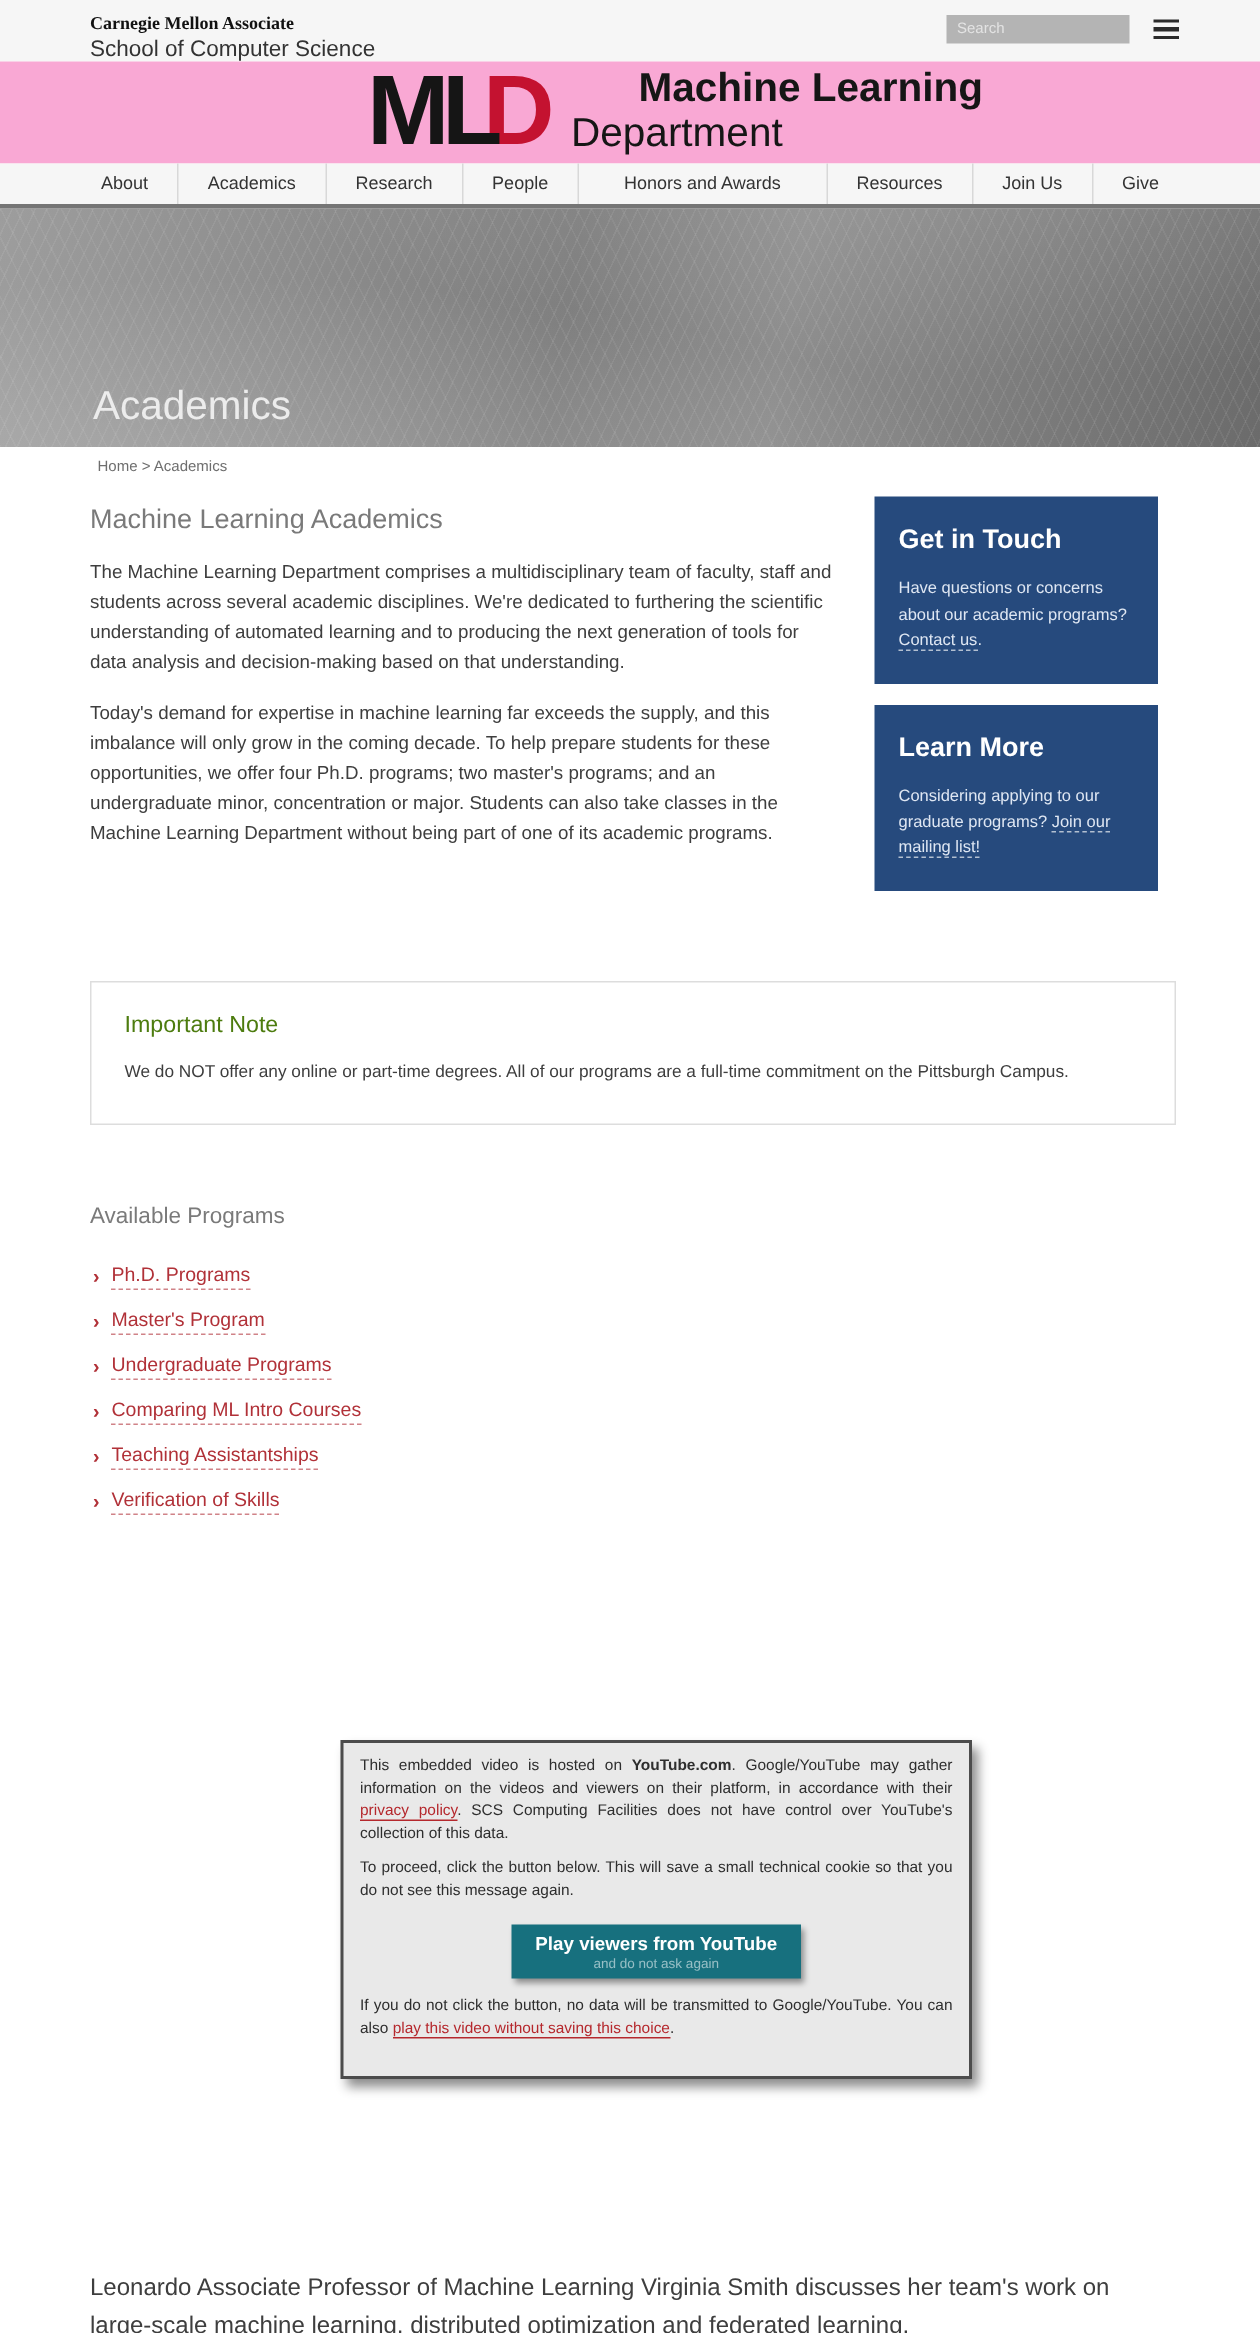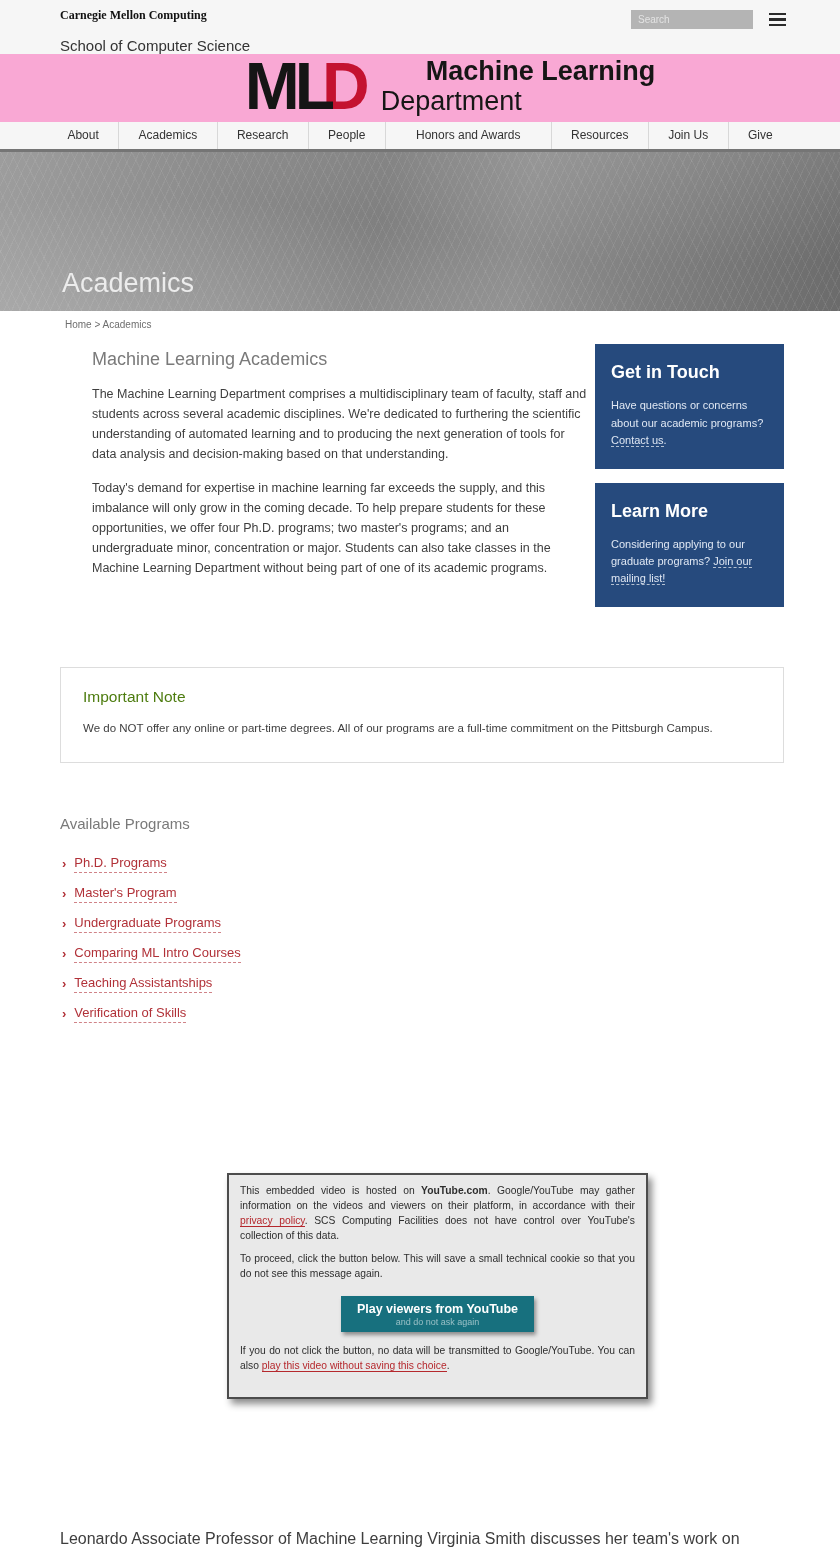--- a/index.html
+++ b/index.html
@@ -2,21 +2,21 @@
 <html><head>
 <meta charset="utf-8">
 <style>
   * { margin:0; padding:0; box-sizing:border-box; }
   html,body { width:840px; background:#ffffff; font-family:"Liberation Sans", sans-serif; color:#3e3e3e; }
   a { text-decoration:none; color:inherit; cursor:pointer; }
 
   
   .top-header { background:#f6f6f6; padding:8px 52px 0 60px; display:flex; justify-content:space-between; align-items:flex-start; }
   .univ-name { font-family:"Liberation Serif", serif; font-weight:bold; font-size:12px; color:#111; }
-  .school-name { font-size:15px; font-weight:300; color:#333; margin-top:14px; }
+  .school-name { font-size:15px; font-weight:300; color:#333; margin-top:1px; }
   .top-right { display:flex; align-items:center; gap:14px; margin-top:2px; }
   .search-box { width:122px; height:19px; background:#b4b4b4; border:none; padding:0 7px; font-size:10px; color:#fff; }
   .search-box::placeholder { color:#e3e3e3; }
   .hamburger { display:flex; flex-direction:column; gap:3px; cursor:pointer; padding:2px; }
   .hamburger span { display:block; width:17px; height:2.5px; background:#2b2b2b; }
 
   
   .logo-row { background:#f9a8d4; padding:2px 0 6px 60px; display:flex; align-items:center;justify-content:center; }
   .mld-logo { font-weight:900; font-size:66px; line-height:0.9; letter-spacing:-5px; display:flex; }
   .mld-logo .blk { color:#151515; position:relative; z-index:2; }
@@ -41,21 +41,21 @@
       linear-gradient(100deg, #9d9d9d, #7e7e7e 45%, #8d8d8d 62%, #6b6b6b);
     border-top:3px solid #757575; }
   .hero-title { position:absolute; left:62px; bottom:12px; color:#ececec; font-size:27px; font-weight:300; }
 
   
   .breadcrumb { padding:8px 0 0 65px; font-size:10px; color:#6e6e6e; }
   .breadcrumb a { color:#6e6e6e; }
 
   
   .content { width:724px; margin:14px 0 0 60px; }
-  .content-row { display:flex; gap:4px;justify-content:flex-end; }
+  .content-row { display:flex; gap:24px; }
   .col-left { width:499px; }
   .page-h1 { font-size:18px; font-weight:400; color:#7a7a7a; margin:5px 0 14px; }
   .body-p { font-size:12.5px; line-height:1.6; color:#3e3e3e; margin-bottom:14px; }
 
   .col-right { width:189px; }
   .cta-box { background:#264a7d; color:#fff; padding:18px 16px 20px; margin-bottom:14px; }
   .cta-box h2 { font-size:18px; font-weight:bold; margin-bottom:14px; }
   .cta-box p { font-size:11px; line-height:1.55; color:#dfe7f3; }
   .cta-box a { border-bottom:1px dashed rgba(255,255,255,0.65); }
 
@@ -79,21 +79,21 @@
   .consent-btn .lbl { display:block; font-size:12.5px; font-weight:bold; }
   .consent-btn .sub { display:block; font-size:9px; color:rgba(255,255,255,0.55); margin-top:1px; }
 
   .caption { width:724px; margin:128px 0 0 60px; font-size:16px; line-height:1.55; color:#3e3e3e; }
 </style>
 </head>
 <body>
 
 <div class="top-header">
   <div>
-    <div class="univ-name">Carnegie Mellon Computing</div>
+    <div class="univ-name">Carnegie Mellon Associate</div>
     <div class="school-name">School of Computer Science</div>
   </div>
   <div class="top-right">
     <input class="search-box" type="text" placeholder="Search" style="">
     <div class="hamburger">
         <span></span>
         <span></span>
         <span></span>
       </div>
   </div>

